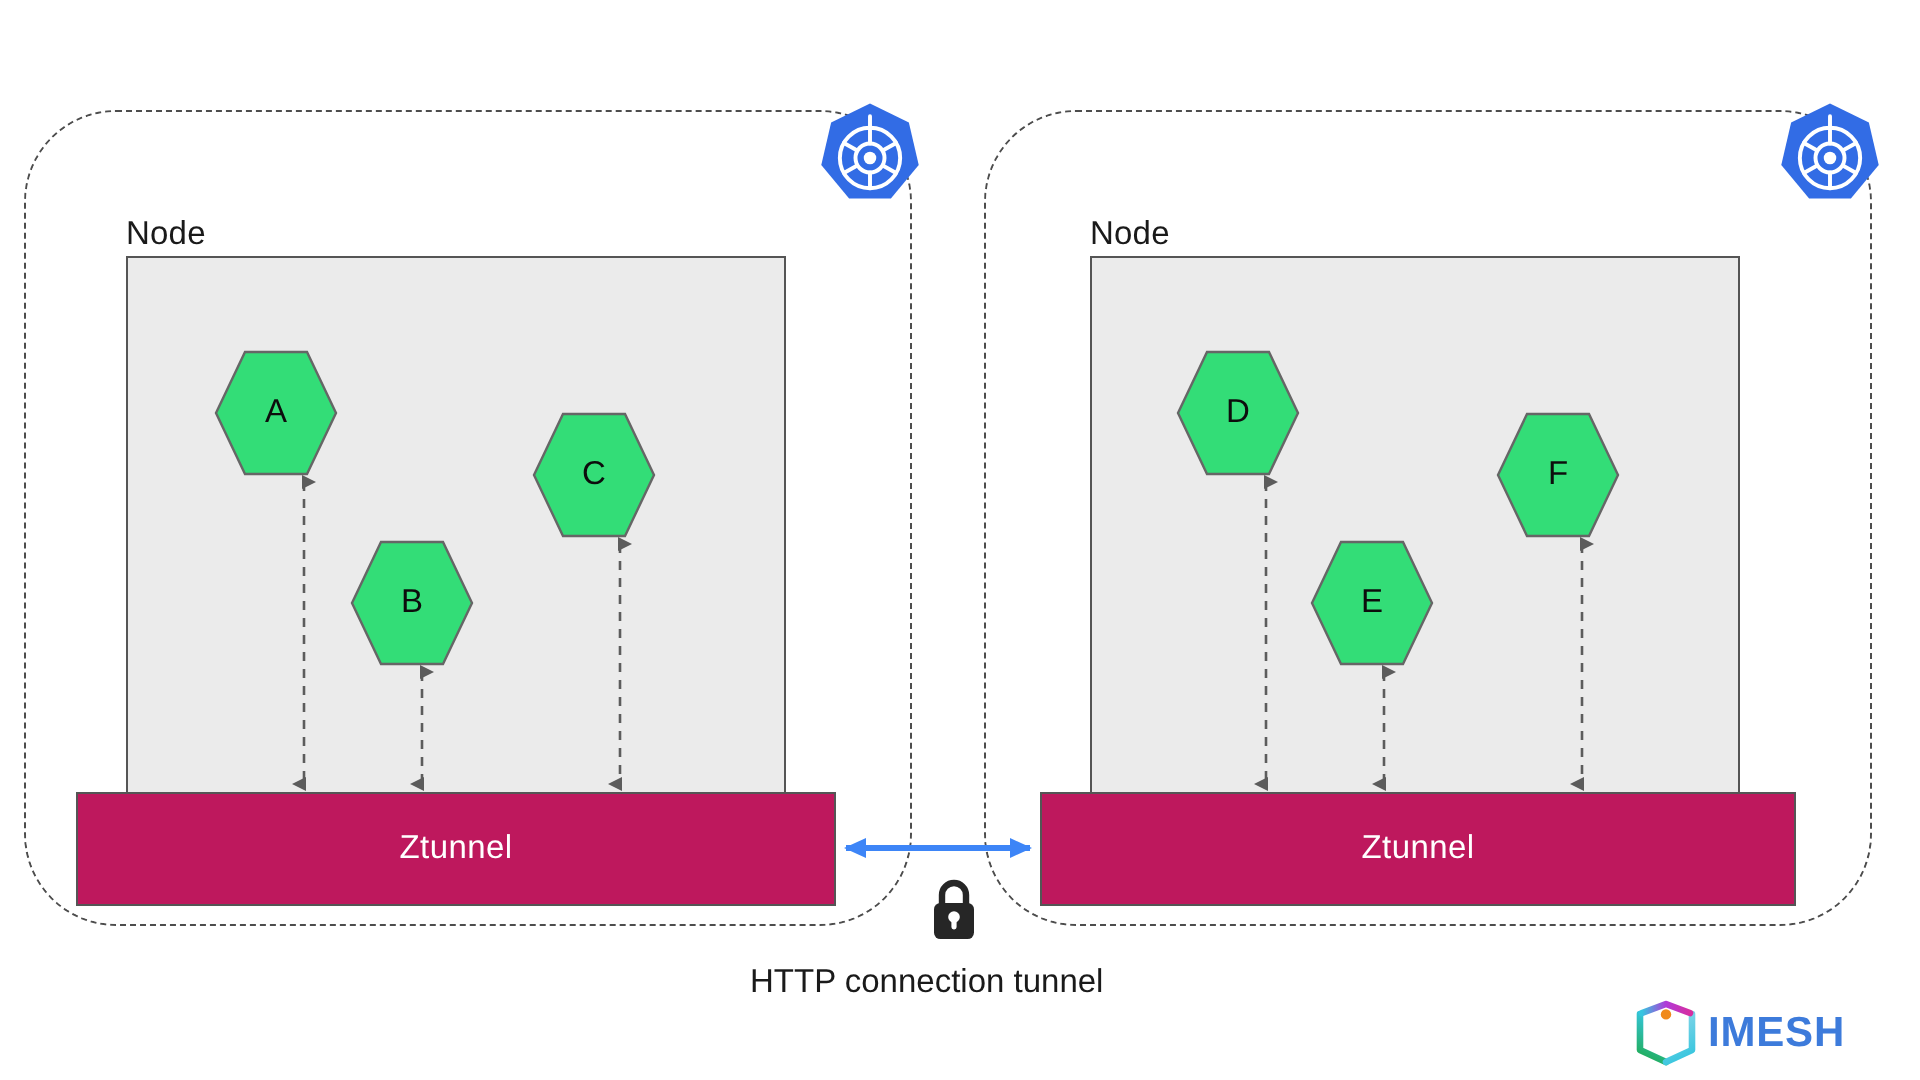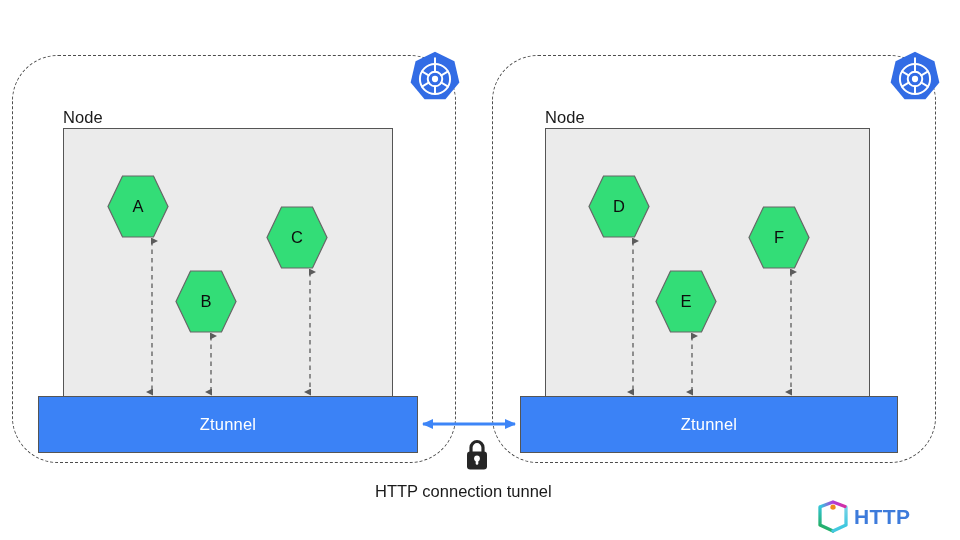--- a/index.html
+++ b/index.html
@@ -27,21 +27,21 @@
 
   .node-box{
     position:absolute;
     background:#ebebeb;
     border:1.3px solid #555555;
     box-sizing:border-box;
   }
 
   .ztunnel{
     position:absolute;
-    background:#3b82f6;
+    background:#be185d;
     border:1.3px solid #555555;
     box-sizing:border-box;
     display:flex;align-items:center;justify-content:center;
   }
   .ztunnel span{
     color:#ffffff;font-size:16.5px;letter-spacing:0.2px;
   }
 
   .hex{
     position:absolute;
@@ -243,16 +243,16 @@
             <stop offset="1" stop-color="#19a54a"></stop>
           </linearGradient>
         </defs>
         <path d="M4,7 L4,25 L17,31" fill="none" stroke="url(#g-left)" stroke-width="3.3" stroke-linecap="round" stroke-linejoin="round"></path>
         <path d="M30,7 L30,25 L17,31" fill="none" stroke="url(#g-right)" stroke-width="3.3" stroke-linecap="round" stroke-linejoin="round"></path>
         <path d="M5,6.5 L17,2 L29,6.5" fill="none" stroke="url(#g-top)" stroke-width="3.3" stroke-linecap="round" stroke-linejoin="round"></path>
         <path d="M17,11 L17,26" fill="none" stroke="url(#g-stem)" stroke-width="3.1" stroke-linecap="round"></path>
         <circle cx="17" cy="7.2" r="2.6" fill="#f08a1c"></circle>
       </svg>
     </span>
-    <span class="brand-text">HTTP</span>
+    <span class="brand-text">IMESH</span>
   </div>
 
 </div>
 
 </body></html>

